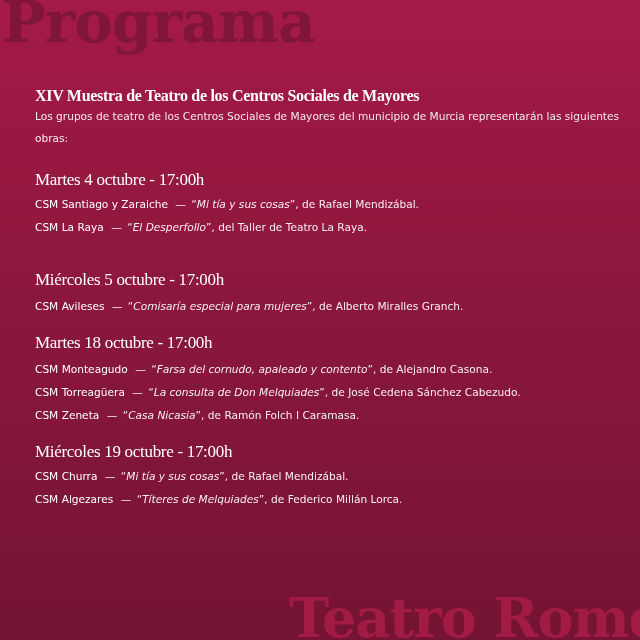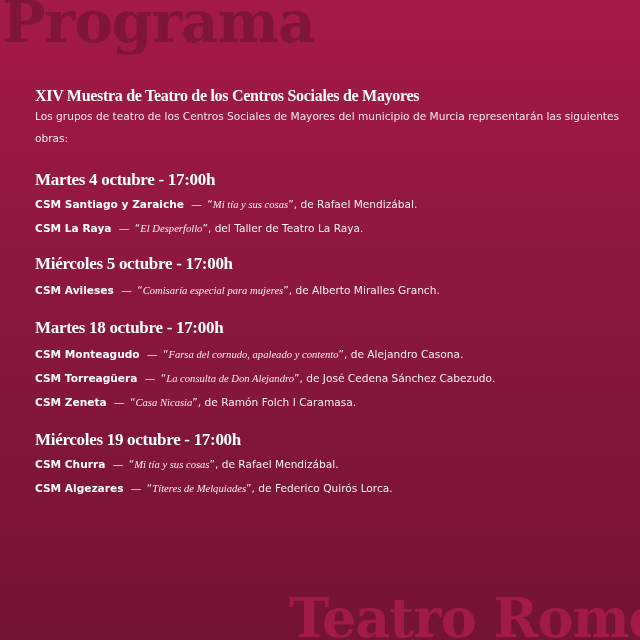--- a/index.html
+++ b/index.html
@@ -30,29 +30,29 @@
     font-family: "Liberation Serif", serif; font-weight: bold;
     font-size: 16px; line-height: 18px; letter-spacing: -0.3px;
   }
   .intro {
     font-family: "DejaVu Sans", sans-serif;
     font-size: 10.6px; line-height: 22px; color: #f4e8ec;
     width: 590px;
   }
   .section { margin-top: 0; }
   .day-heading {
-    font-family: "Liberation Serif", serif; font-weight: bold;
+    font-family: "Liberation Serif", serif; font-weight: normal;
     font-size: 17px; line-height: 20px; letter-spacing: -0.3px;
   }
   .entry {
     font-size: 10.6px; line-height: 14px; margin-top: 9px; white-space: nowrap;
     color: #f8eef1;
   }
-  .entry .group { font-weight: bold; color: #ffffff; text-align: center; }
-  .entry .title { font-style: italic; font-family: Liberation Serif, serif; }
+  .entry .group { font-weight: normal; color: #ffffff; text-align: center; }
+  .entry .title { font-style: italic; }
   .entry .dash { margin: 0 2px 0 4px; }
 </style>
 </head>
 <body>
 
 <div class="watermark-top">Programa</div>
 <div class="watermark-bottom">Teatro Romea</div>
 
 <div class="content">
   <div class="main-title">XIV Muestra de Teatro de los Centros Sociales de Mayores</div>
@@ -65,54 +65,54 @@
       <span class="dash">—</span>
       <span>“</span><span class="title">Mi tía y sus cosas</span><span>”</span><span>, de Rafael Mendizábal.</span>
     </div>
     <div class="entry">
       <span class="group">CSM La Raya</span>
       <span class="dash">—</span>
       <span>“</span><span class="title">El Desperfollo</span><span>”</span><span>, del Taller de Teatro La Raya.</span>
     </div>
   </div>
 
-  <div class="section" style="margin-top:18px;">
+  <div class="section" style="margin-top:36px;">
     <div class="day-heading">Miércoles 5 octubre - 17:00h</div>
     <div class="entry">
       <span class="group">CSM Avileses</span>
       <span class="dash">—</span>
       <span>“</span><span class="title">Comisaría especial para mujeres</span><span>”</span><span>, de Alberto Miralles Granch.</span>
     </div>
   </div>
 
   <div class="section" style="margin-top:20px;">
     <div class="day-heading">Martes 18 octubre - 17:00h</div>
     <div class="entry" style="">
       <span class="group">CSM Monteagudo</span>
       <span class="dash">—</span>
       <span>“</span><span class="title">Farsa del cornudo, apaleado y contento</span><span>”</span><span>, de Alejandro Casona.</span>
     </div>
     <div class="entry">
       <span class="group">CSM Torreagüera</span>
       <span class="dash">—</span>
-      <span>“</span><span class="title">La consulta de Don Alejandro</span><span>”</span><span>, de José Cedena Sánchez Cabezudo.</span>
+      <span>“</span><span class="title">La consulta de Don Melquiades</span><span>”</span><span>, de José Cedena Sánchez Cabezudo.</span>
     </div>
     <div class="entry">
       <span class="group">CSM Zeneta</span>
       <span class="dash">—</span>
       <span>“</span><span class="title">Casa Nicasia</span><span>”</span><span>, de Ramón Folch I Caramasa.</span>
     </div>
   </div>
 
   <div class="section" style="margin-top:20px;">
     <div class="day-heading">Miércoles 19 octubre - 17:00h</div>
     <div class="entry" style="margin-top:7px;">
       <span class="group">CSM Churra</span>
       <span class="dash">—</span>
       <span>“</span><span class="title">Mi tía y sus cosas</span><span>”</span><span>, de Rafael Mendizábal.</span>
     </div>
     <div class="entry">
       <span class="group">CSM Algezares</span>
       <span class="dash">—</span>
-      <span>“</span><span class="title">Títeres de Melquiades</span><span>”</span><span>, de Federico Quirós Lorca.</span>
+      <span>“</span><span class="title">Títeres de Melquiades</span><span>”</span><span>, de Federico Millán Lorca.</span>
     </div>
   </div>
 </div>
 
 </body></html>

